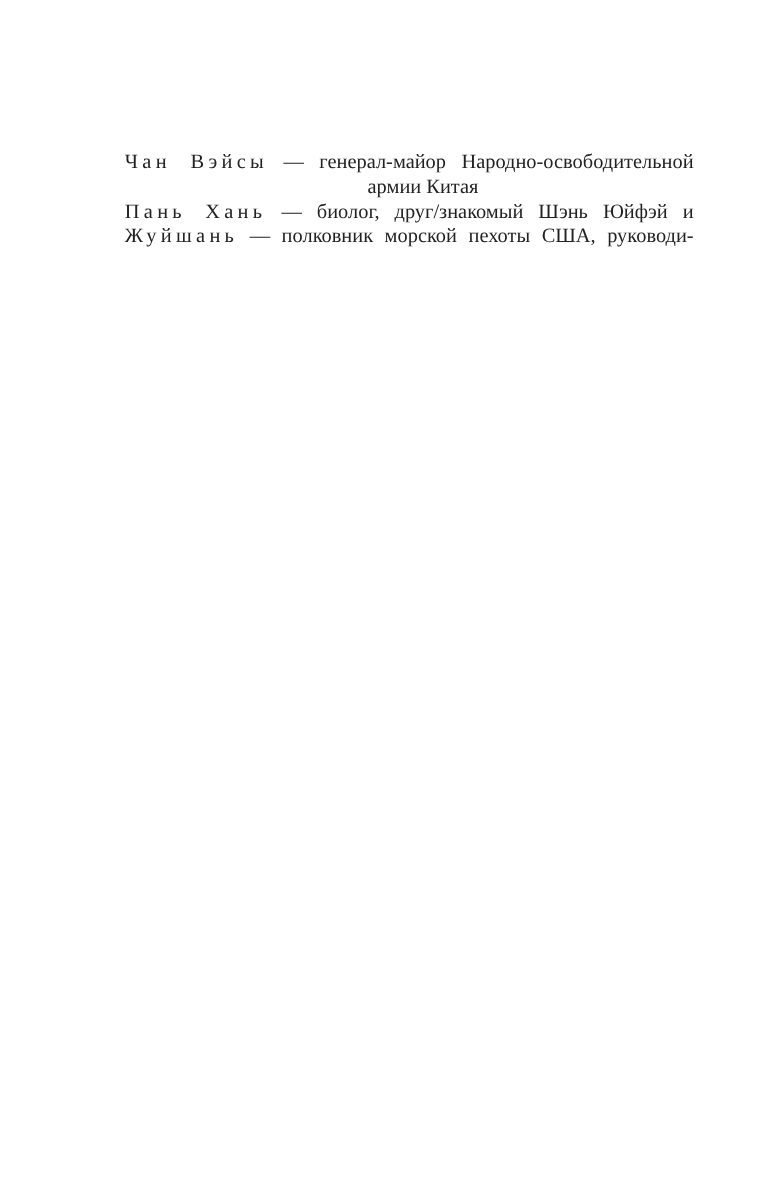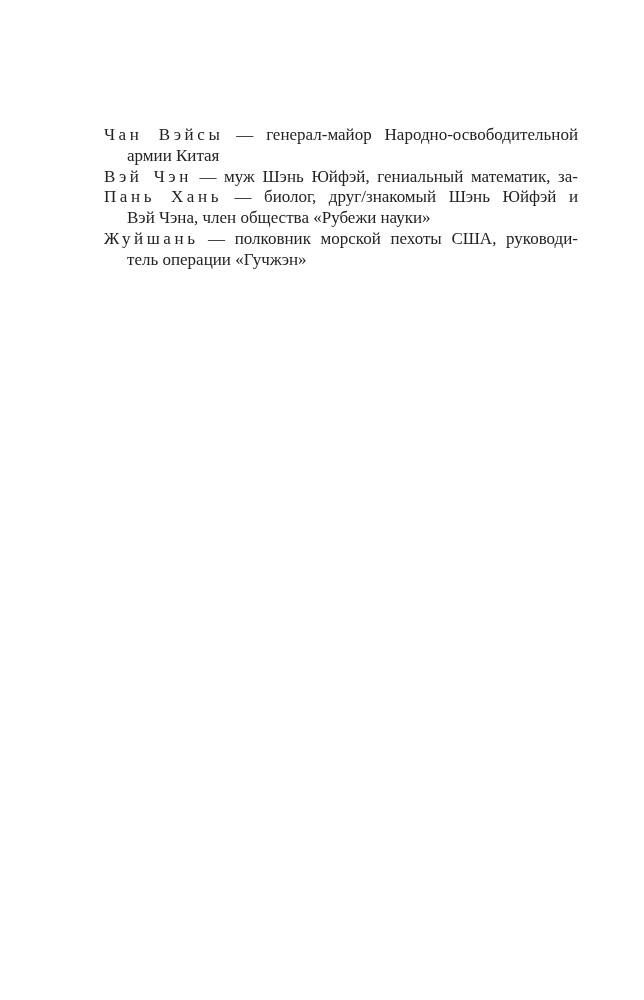--- a/index.html
+++ b/index.html
@@ -23,21 +23,21 @@
     font-size: 17px;
     line-height: 20.8px;
     color: #222222;
   }
   p.entry {
     margin: 0;
     padding-left: 23px; 
   }
   .line {
     display: block;
-    text-align: left;
+    text-align: center;
   }
   .line.first {
     margin-left: -23px; 
   }
   .line.fill {
     text-align: justify;
     text-align-last: justify; 
   }
   .name {
     letter-spacing: 0.21em; 
@@ -46,24 +46,21 @@
 </head>
 <body>
 
 <div class="page" style="background: rgb(255, 255, 255);">
   <div class="text-block" id="character-list" style="color: rgb(34, 34, 34); font-family: Liberation Serif, serif;">
       <p class="entry">
         <span class="line first fill"><span class="name">Чан Вэйсы</span> — генерал-майор Народно-освободительной</span>
         <span class="line">армии Китая</span>
       </p>
       <p class="entry">
-        <span class="line first fill"><span class="name">Вэй Чэн</span> — муж Шэнь Юйфэй, гениальный математик, за-</span>
       </p>
       <p class="entry">
         <span class="line first fill"><span class="name">Пань Хань</span> — биолог, друг/знакомый Шэнь Юйфэй и</span>
-        <span class="line">Вэй Чэна, член общества «Рубежи науки»</span>
       </p>
       <p class="entry">
         <span class="line first fill"><span class="name">Жуйшань</span> — полковник морской пехоты США, руководи-</span>
-        <span class="line">тель операции «Гучжэн»</span>
       </p>
     </div>
 </div>
 
 </body></html>

